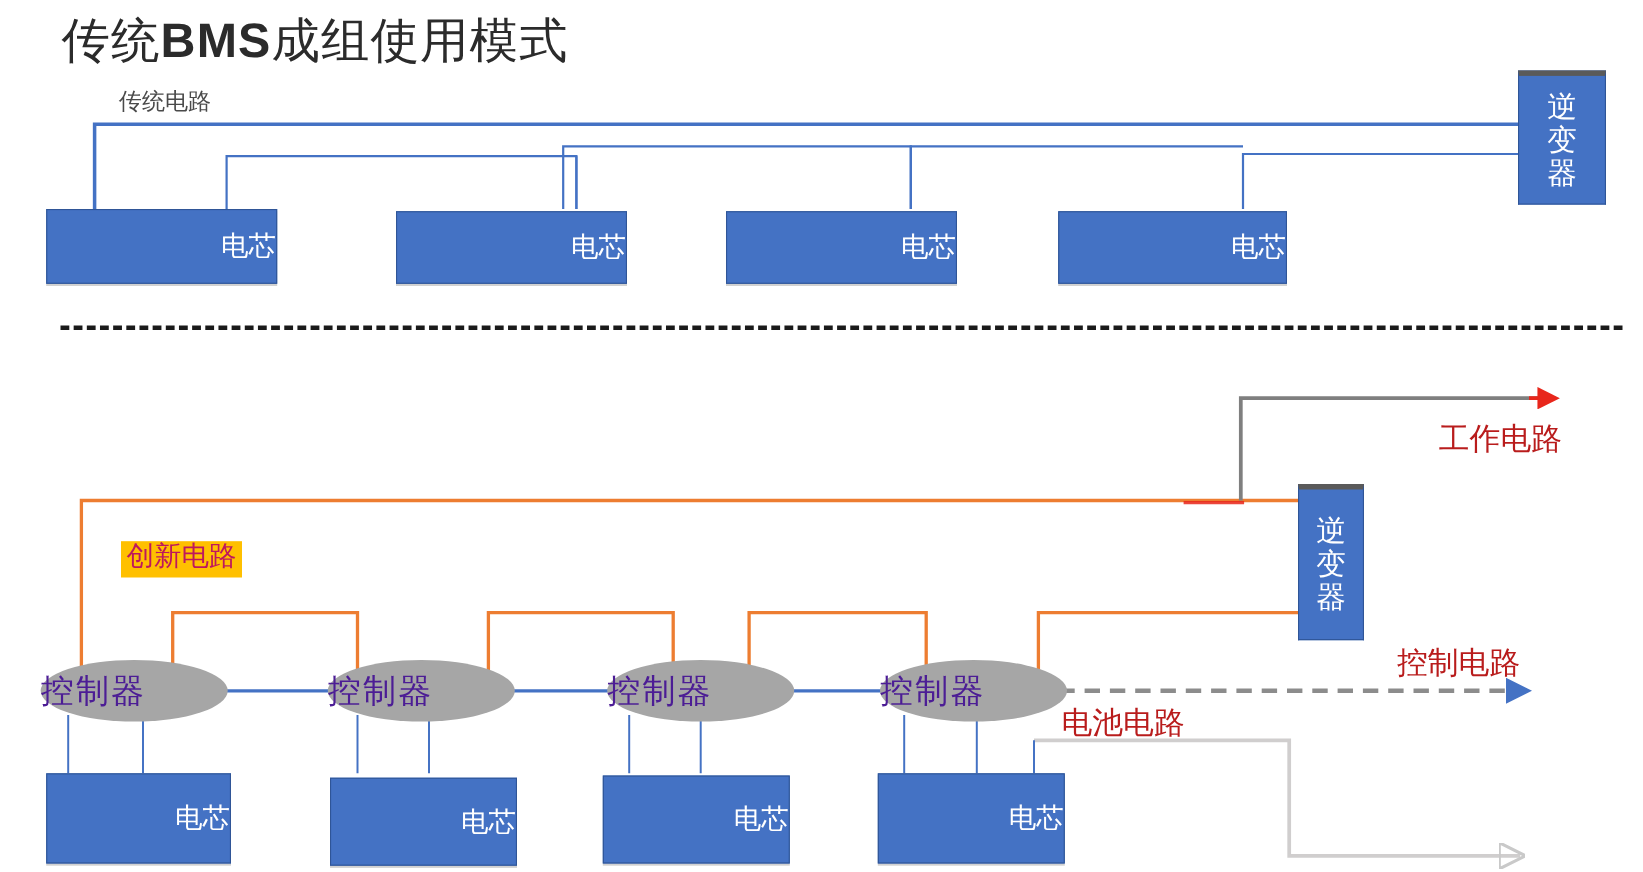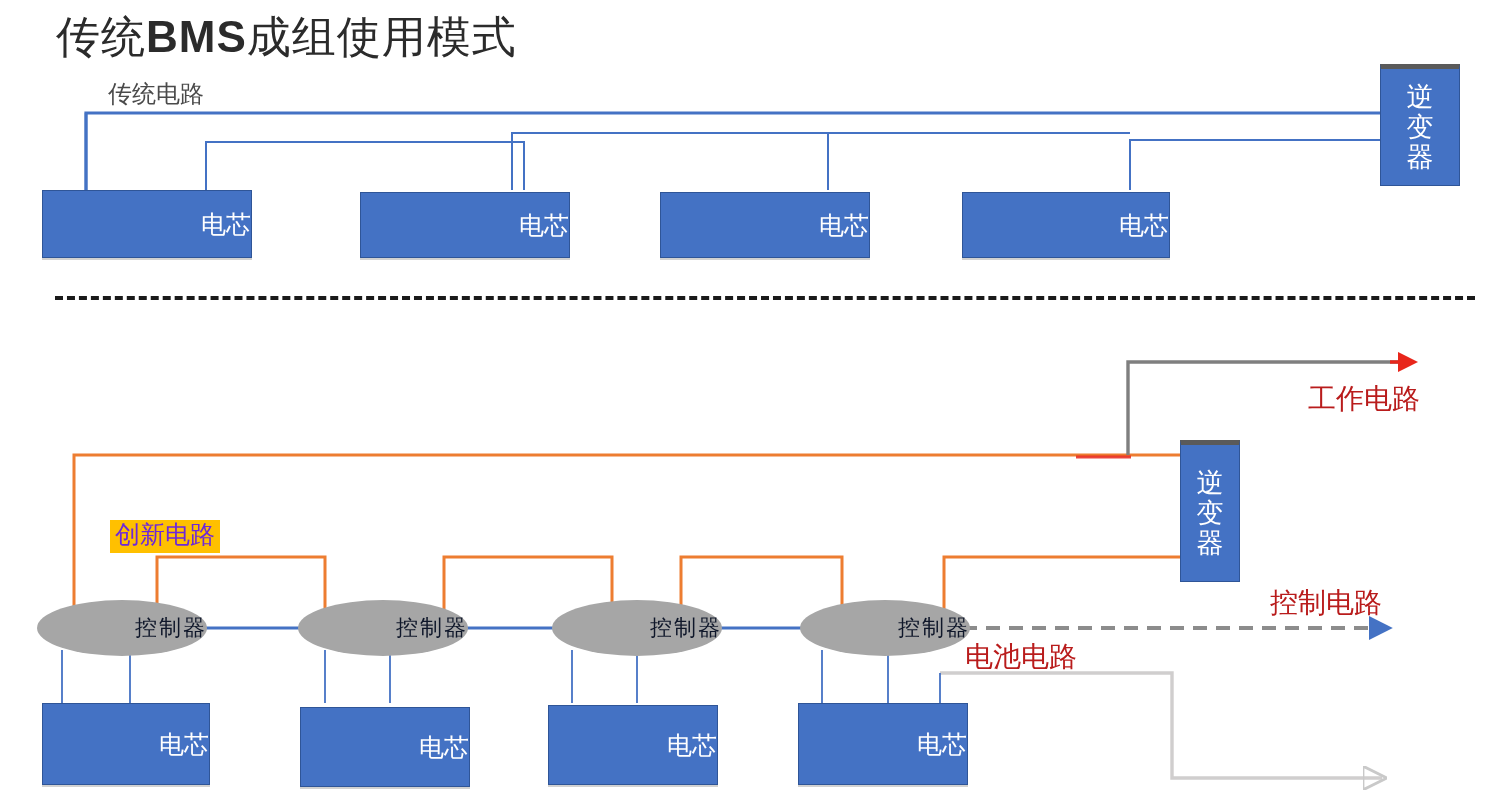--- a/index.html
+++ b/index.html
@@ -12,31 +12,31 @@
   svg.wires{position:absolute;left:0;top:0;width:1494px;height:793px;pointer-events:none;}
 
   
   .title-top{
     position:absolute;left:56px;top:8px;
     font-size:44px;color:#2b2b2b;letter-spacing:1px;white-space:nowrap;
   }
   .title-top b{font-family:"Liberation Sans","DejaVu Sans",sans-serif;font-weight:bold;}
   .sub-top{
     position:absolute;left:108px;top:78px;
-    font-size:24px;color:#4a4a4a;white-space:nowrap;
+    font-size:21px;color:#4a4a4a;white-space:nowrap;
   }
   .title-bottom{
     position:absolute;left:75px;top:340px;
     font-size:40px;color:#3b72b0;font-weight:bold;white-space:nowrap;
     font-family:"Liberation Serif","DejaVu Serif",serif;
   }
   .tag-innovate{
     position:absolute;left:110px;top:492px;
-    background:#ffc000;color:#6d28d9;font-size:25px;
-    padding:1px 5px 3px 5px;white-space:nowrap;line-height:1.15;margin-top:28px;
+    background:#ffc000;color:#be185d;font-size:25px;
+    padding:1px 5px 3px 5px;white-space:nowrap;line-height:1.15;
   }
   .lbl{position:absolute;font-size:28px;color:#b91c1c;white-space:nowrap;}
   .lbl-work{left:1308px;top:380px;}
   .lbl-control{left:1270px;top:572px;margin-top:12px;}
   .lbl-battery{left:965px;top:638px;}
 
   
   .cell{
     position:absolute;background:#4472c4;border:1px solid #2f5597;
     box-shadow:0 2px 0 0 rgba(0,0,0,0.18);
@@ -48,22 +48,22 @@
     position:absolute;background:#4472c4;border:1px solid #2f5597;
     border-top:5px solid #5a5a5a;
     color:#ffffff;font-size:27px;line-height:1.12;text-align:center;
     display:flex;align-items:center;justify-content:center;
   }
   .inverter .vtxt{display:block;}
   .inverter .vtxt span{display:block;}
 
   .ctrl{
     position:absolute;background:#a6a6a6;border-radius:50%;
-    color:#0f172a;font-size:22px;
-    display:flex;align-items:center;justify-content:flex-end;
+    color:#4c1d95;font-size:30px;
+    display:flex;align-items:center;justify-content:flex-start;
     letter-spacing:2px;
   }
 
   .divider{
     position:absolute;left:55px;top:296px;width:1420px;height:0;
     border-top:4px dashed #1a1a1a;
   }
 </style>
 </head>
 <body>

